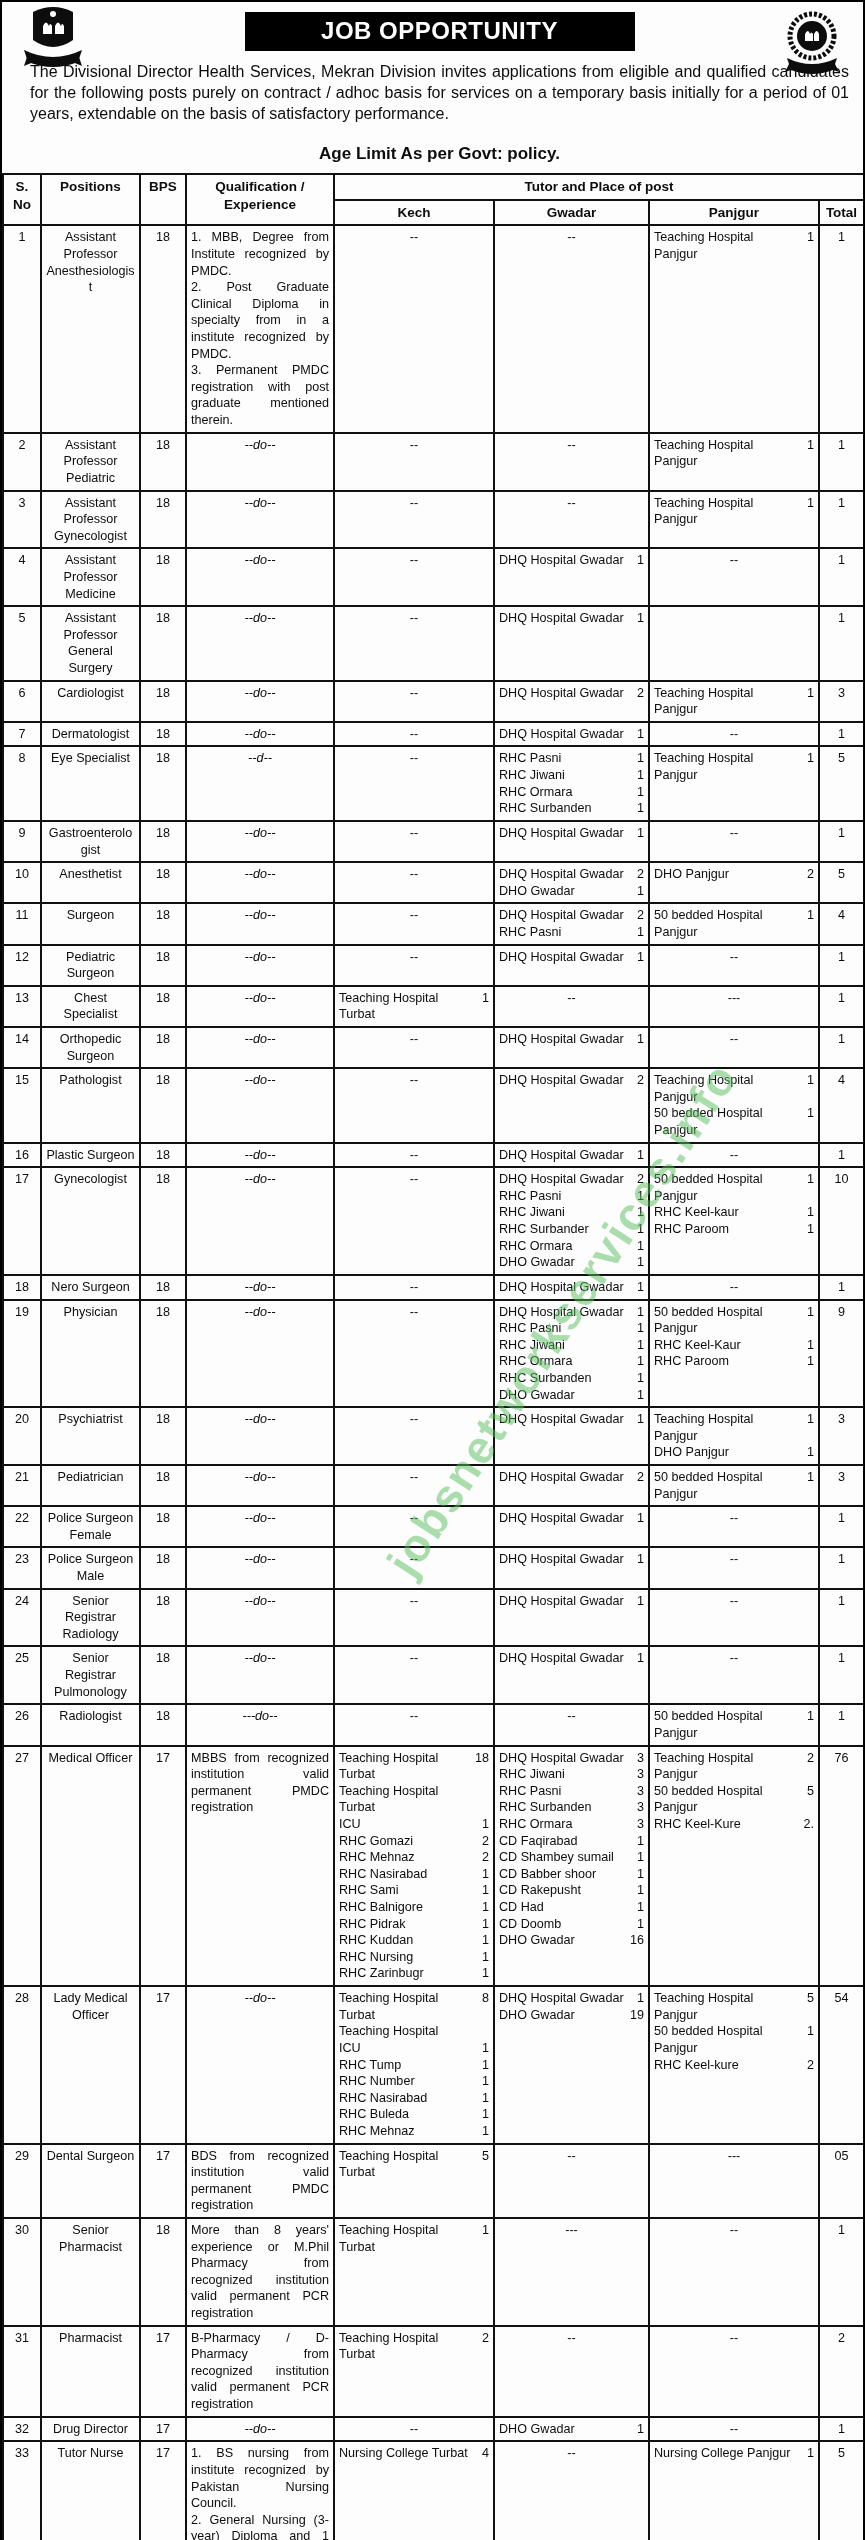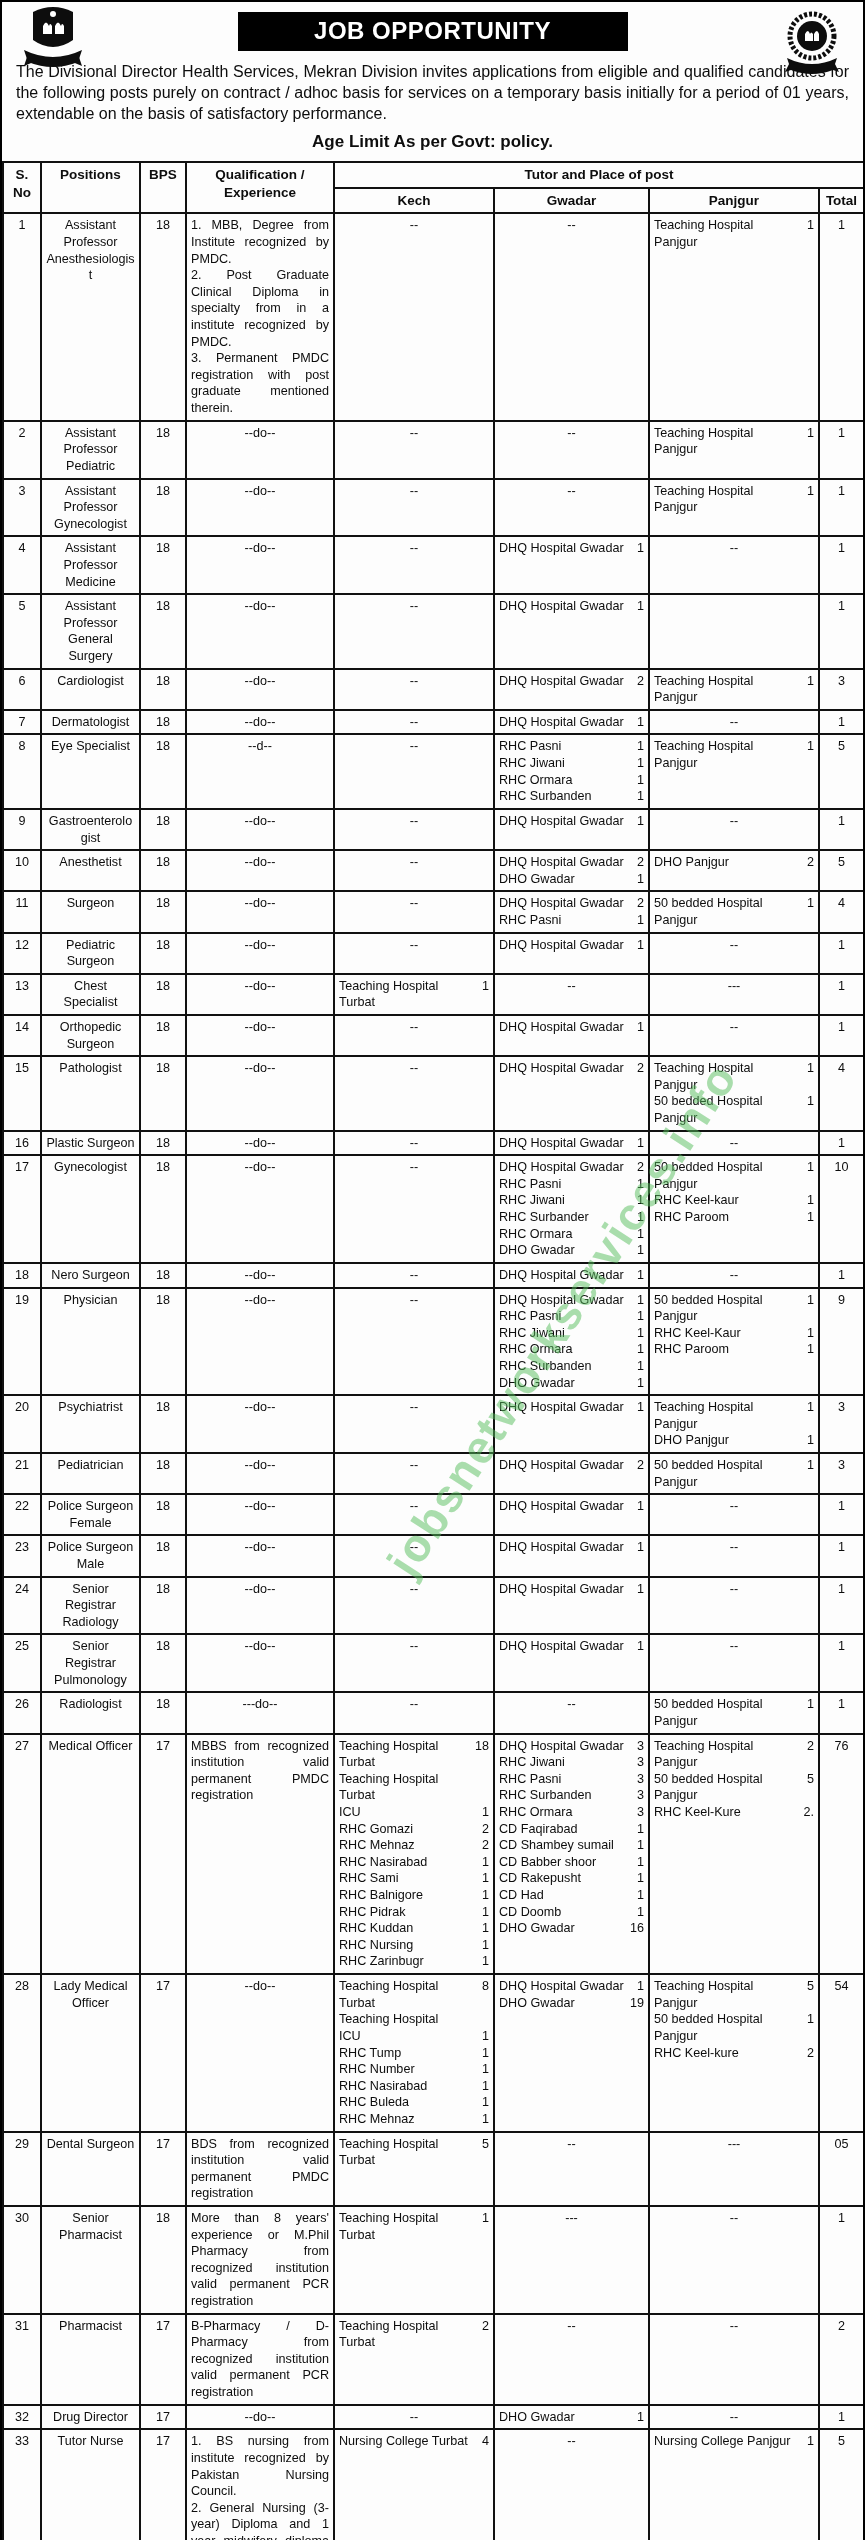--- a/index.html
+++ b/index.html
@@ -7,46 +7,46 @@
     position:relative;
     width:861px;
     margin:0 auto;
     background:#fdfdfd;
     border:2px solid #000;
     font-family:"Liberation Sans",sans-serif;
     color:#0d0d0d;
     overflow:hidden;
   }
   
-  .hdr{position:relative;padding:6px 10px 2px 10px;}
+  .hdr{position:relative;padding:6px 10px 2px 24px;}
   .logo{position:absolute;top:4px;width:74px;height:84px;}
   .logo-left{left:14px;}
   .logo-right{right:14px;}
   .title-bar{
     width:390px;margin:4px auto 10px auto;background:#000;color:#fff;
     text-align:center;font-weight:bold;font-size:24px;letter-spacing:.5px;
     padding:5px 0 6px 0;
   }
   .intro{
     margin:2px 4px 0 4px;font-size:16px;line-height:1.32;text-align:justify;
   }
-  .age-limit{display:block;text-align:center;font-weight:bold;font-size:17px;margin-top:7px;}
+  .age-limit{display:block;text-align:center;font-weight:bold;font-size:17px;margin-top:19px;}
   
   table.jobs{
     width:100%;border-collapse:collapse;table-layout:fixed;
     font-size:12.6px;line-height:1.32;margin-top:5px;
   }
   table.jobs th,table.jobs td{
     border:2px solid #111;vertical-align:top;padding:3px 4px;
     overflow:hidden;word-wrap:break-word;
   }
   table.jobs th{font-weight:bold;text-align:center;font-size:13.5px;}
   td.c{text-align:center;}
   td.qual{white-space:pre-line;text-align:justify;}
-  td.qual.qc{text-align:center;white-space:normal;}
+  td.qual.qc{text-align:center;white-space:normal;font-style:italic;}
   .pl{display:flex;justify-content:space-between;}
   .pn{text-align:left;padding-right:4px;}
   .pc{text-align:right;min-width:16px;}
   th.subhead{font-size:13.5px;}
   .th-sno{white-space:pre-line;text-align:left;padding-left:5px;}
   
   .watermark{
     position:absolute;left:60px;top:1290px;width:1000px;text-align:center;
     transform:rotate(-57deg);transform-origin:center;
     font-size:46px;font-weight:bold;letter-spacing:2px;

